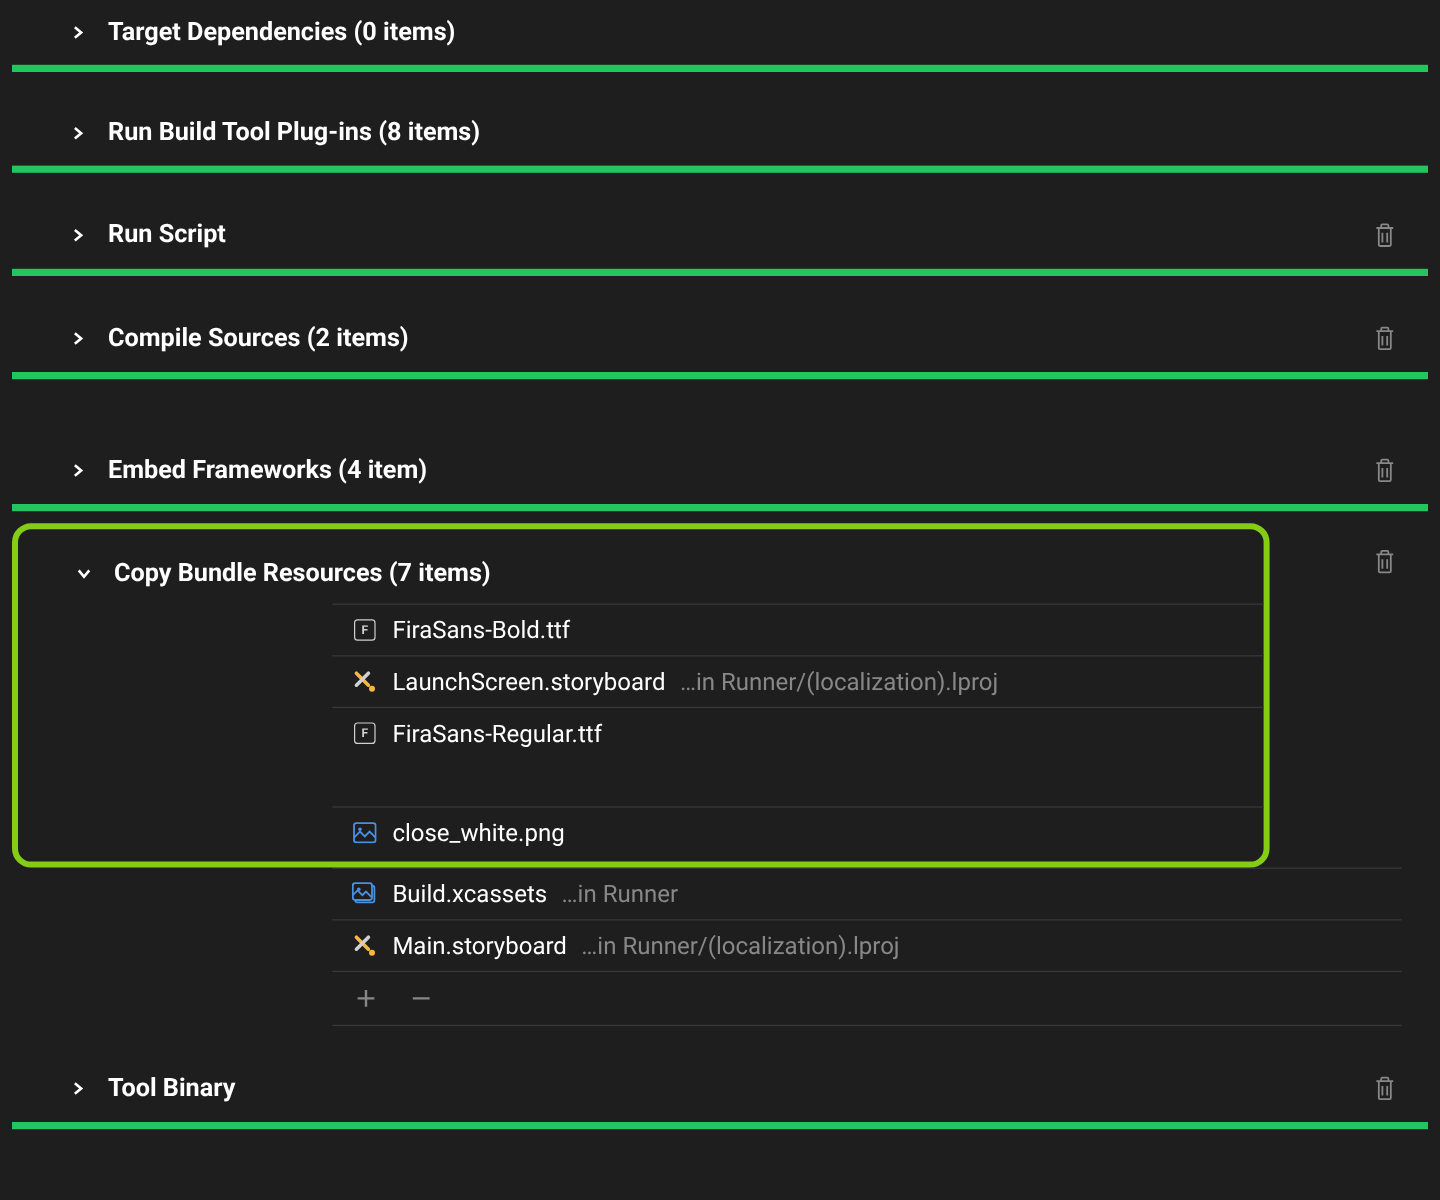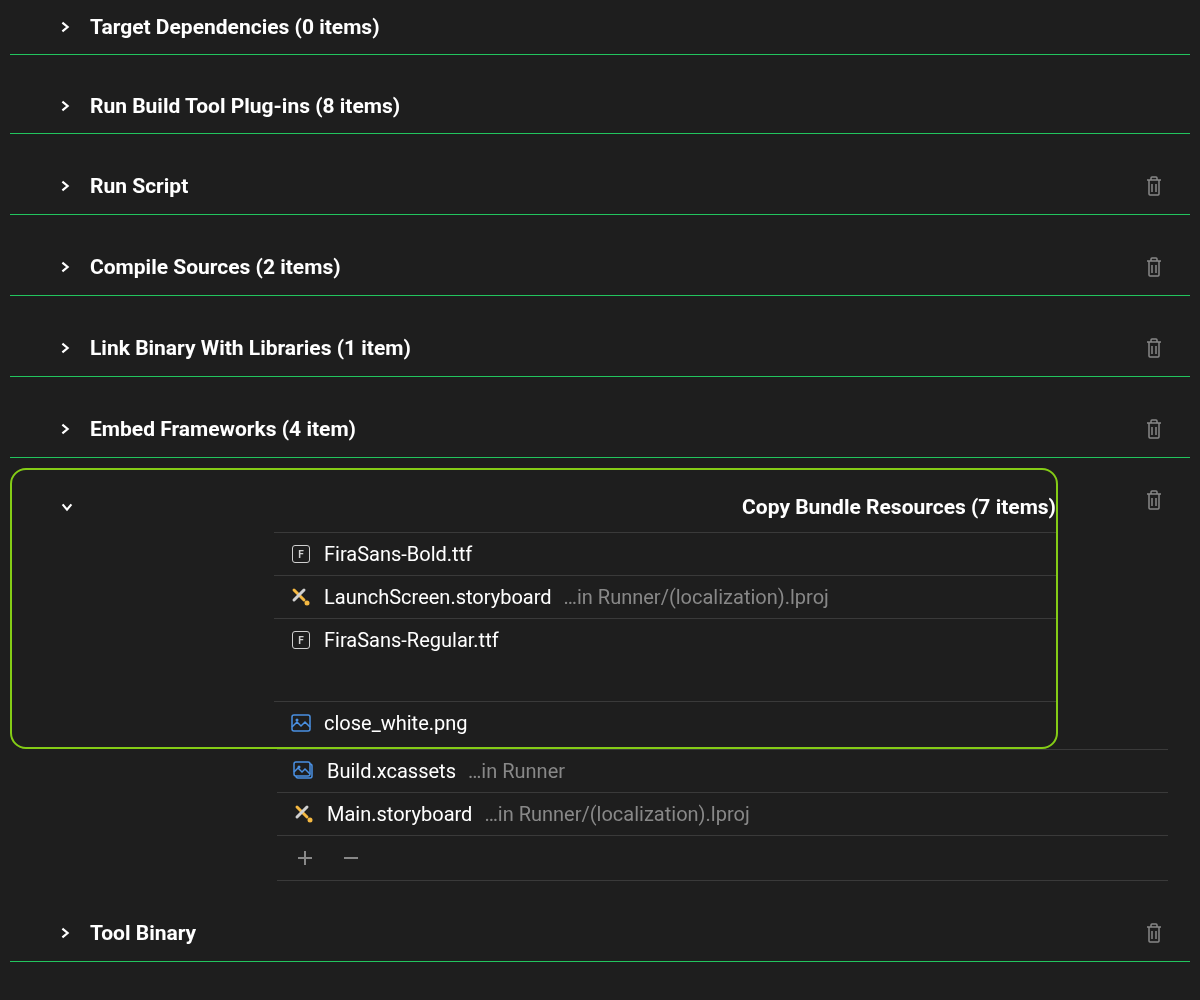--- a/index.html
+++ b/index.html
@@ -12,21 +12,21 @@
       height: 1000px;
       overflow: hidden;
     }
     .container {
       padding: 0 10px;
     }
     .phase-row {
       display: flex;
       align-items: center;
       padding: 14px 0 14px 0;
-      border-bottom: 1px solid #22c55e;
+      border-bottom: 6px solid #22c55e;
       position: relative;
     }
     .phase-row.first {
       border-top: none;
     }
     .disclosure {
       width: 26px;
       height: 26px;
       display: flex;
       align-items: center;
@@ -54,26 +54,25 @@
       justify-content: center;
       margin-right: 22px;
       cursor: pointer;
       color: #888;
     }
     .trash-icon svg {
       width: 20px;
       height: 22px;
     }
     .highlight-box {
-      border: 2px solid #84cc16;
+      border: 5px solid #84cc16;
       border-radius: 16px;
       margin: 10px 0 0 0;
       padding: 0;
       position: relative;
-      text-align: right;
     }
     .highlight-box .phase-row {
       border-bottom: none;
       padding-top: 24px;
       padding-bottom: 12px;
     }
     .items-list {
       margin-left: 257px;
       margin-right: 22px;
     }
@@ -208,33 +207,20 @@
     <div class="phase-title">Compile Sources (2 items)</div>
     <div class="trash-icon">
       <svg viewBox="0 0 20 22" fill="none" stroke="#888" stroke-width="1.5">
           <path d="M3 5 H17 M7 5 V3 a1 1 0 0 1 1-1 h4 a1 1 0 0 1 1 1 V5 M5 5 V19 a1 1 0 0 0 1 1 h8 a1 1 0 0 0 1-1 V5 M8 9 V17 M12 9 V17"></path>
         </svg>
     </div>
   </div>
 
   <div class="section-gap"></div>
 
-  <div class="phase-row">
-    <div class="disclosure">
-      <svg viewBox="0 0 16 16" fill="none" stroke="#fff" stroke-width="2.5">
-          <path d="M5 3 L11 8 L5 13"></path>
-        </svg>
-    </div>
-    <div class="phase-title">Link Binary With Libraries (1 item)</div>
-    <div class="trash-icon">
-      <svg viewBox="0 0 20 22" fill="none" stroke="#888" stroke-width="1.5">
-          <path d="M3 5 H17 M7 5 V3 a1 1 0 0 1 1-1 h4 a1 1 0 0 1 1 1 V5 M5 5 V19 a1 1 0 0 0 1 1 h8 a1 1 0 0 0 1-1 V5 M8 9 V17 M12 9 V17"></path>
-        </svg>
-    </div>
-  </div>
 
   <div class="section-gap"></div>
 
   <div class="phase-row">
     <div class="disclosure">
       <svg viewBox="0 0 16 16" fill="none" stroke="#fff" stroke-width="2.5">
           <path d="M5 3 L11 8 L5 13"></path>
         </svg>
     </div>
     <div class="phase-title">Embed Frameworks (4 item)</div>

